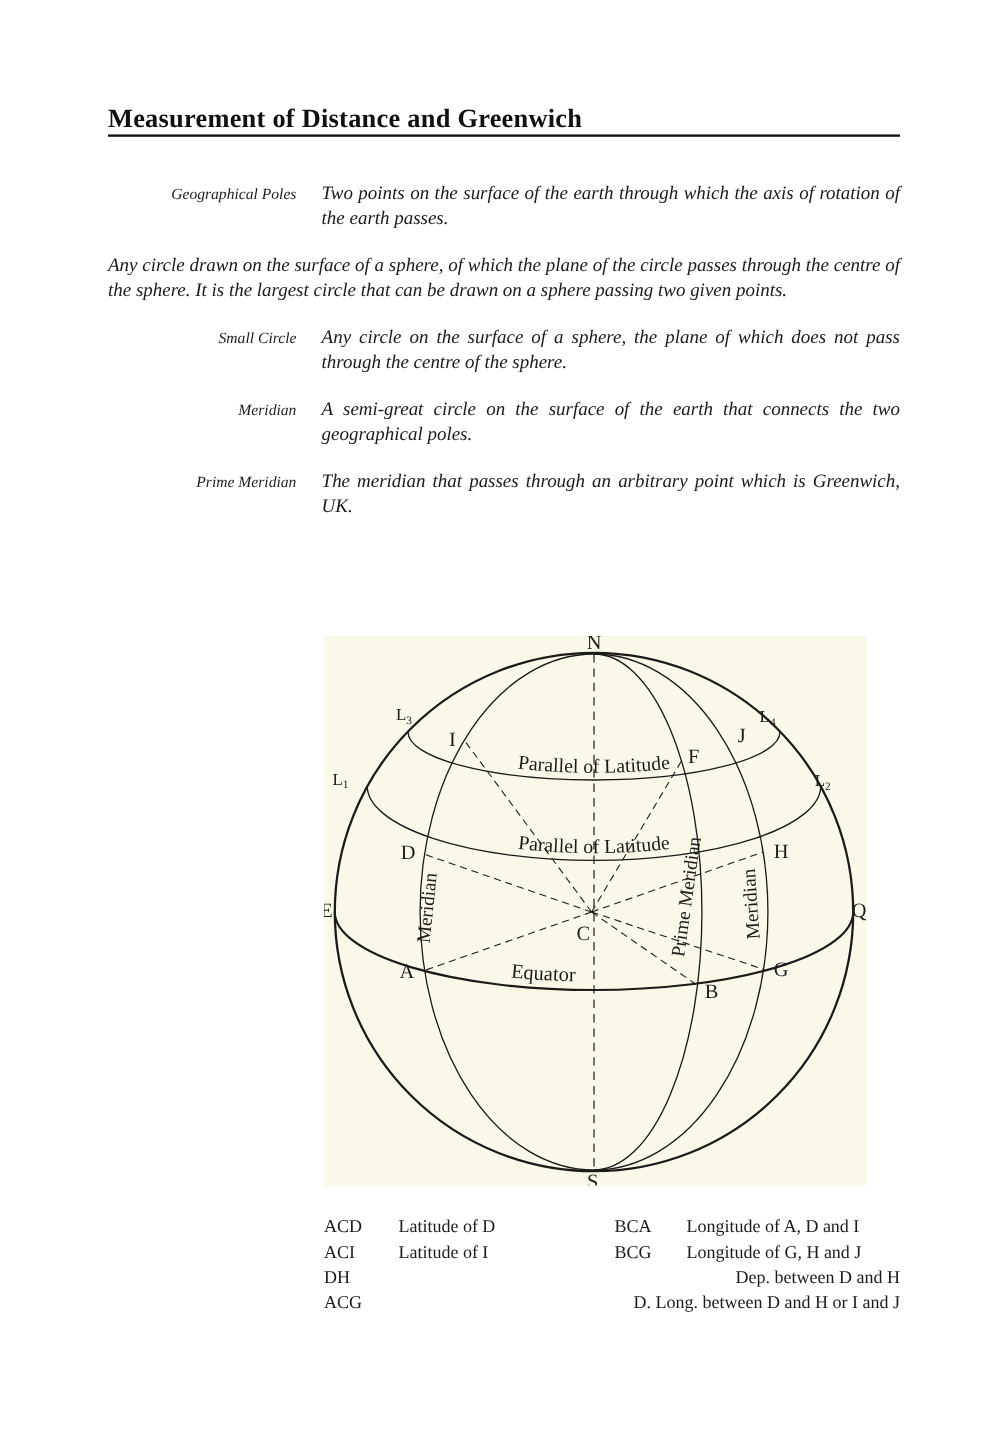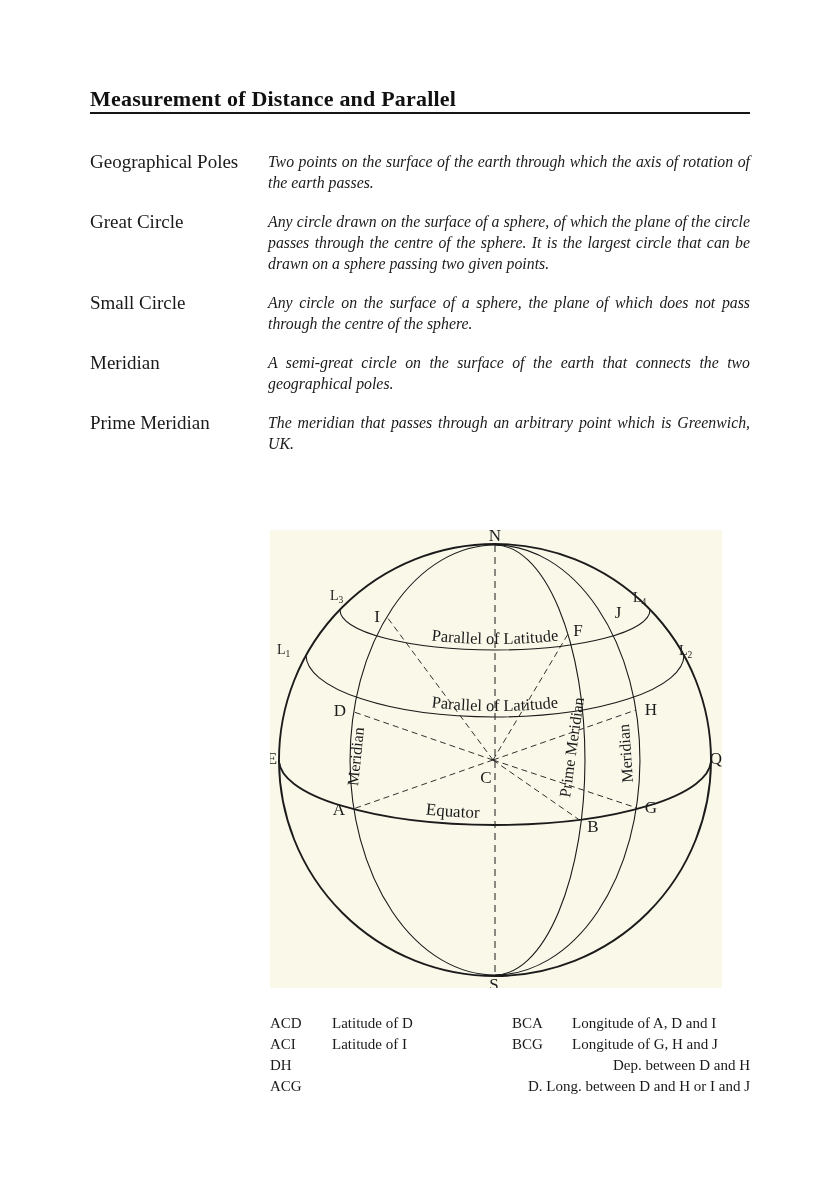--- a/index.html
+++ b/index.html
@@ -12,21 +12,21 @@
     font-size:22px; font-weight:bold; letter-spacing:0.2px; color:#111;
   }
   .rule {
     position:absolute; left:90px; top:112px; width:660px; height:2.4px;
     background:#161616;
   }
   .defs { position:absolute; left:90px; top:151px; width:660px; }
   .def-row { display:flex; margin-bottom:18px; }
   .term {
     width:157px; padding-right:21px; flex:none;
-    font-size:19px; line-height:21px; text-align:left;
+    font-style:italic; font-size:13px; line-height:21px; text-align:right;
   }
   .def {
     flex:1; font-size:15.8px; line-height:21px;
     text-align:justify; text-justify:inter-word;font-style:italic;
   }
   .figure {
     position:absolute; left:270px; top:530px; width:452px; height:458px;
   }
   .figure svg { display:block; }
   svg text { font-family:"Liberation Serif", serif; fill:#1b1b1b; }
@@ -41,30 +41,29 @@
     font-size:15px; line-height:20.9px;
   }
   .lrow { display:grid; grid-template-columns:62px 180px 60px 1fr; }
   .wide { grid-column:2 / 5;text-align:right; }
 </style>
 </head>
 <body>
 
 <div class="page">
 
-  <h1 class="title">Measurement of Distance and Parallel</h1>
+  <h1 class="title">Measurement of Distance and Greenwich</h1>
   <div class="rule"></div>
 
   <div class="defs">
     <div class="def-row">
       <div class="term">Geographical Poles</div>
       <div class="def">Two points on the surface of the earth through which the axis of rotation of the earth passes.</div>
     </div>
     <div class="def-row">
-      <div class="term">Great Circle</div>
       <div class="def">Any circle drawn on the surface of a sphere, of which the plane of the circle passes through the centre of the sphere. It is the largest circle that can be drawn on a sphere passing two given points.</div>
     </div>
     <div class="def-row">
       <div class="term">Small Circle</div>
       <div class="def">Any circle on the surface of a sphere, the plane of which does not pass through the centre of the sphere.</div>
     </div>
     <div class="def-row">
       <div class="term">Meridian</div>
       <div class="def">A semi-great circle on the surface of the earth that connects the two geographical poles.</div>
     </div>

